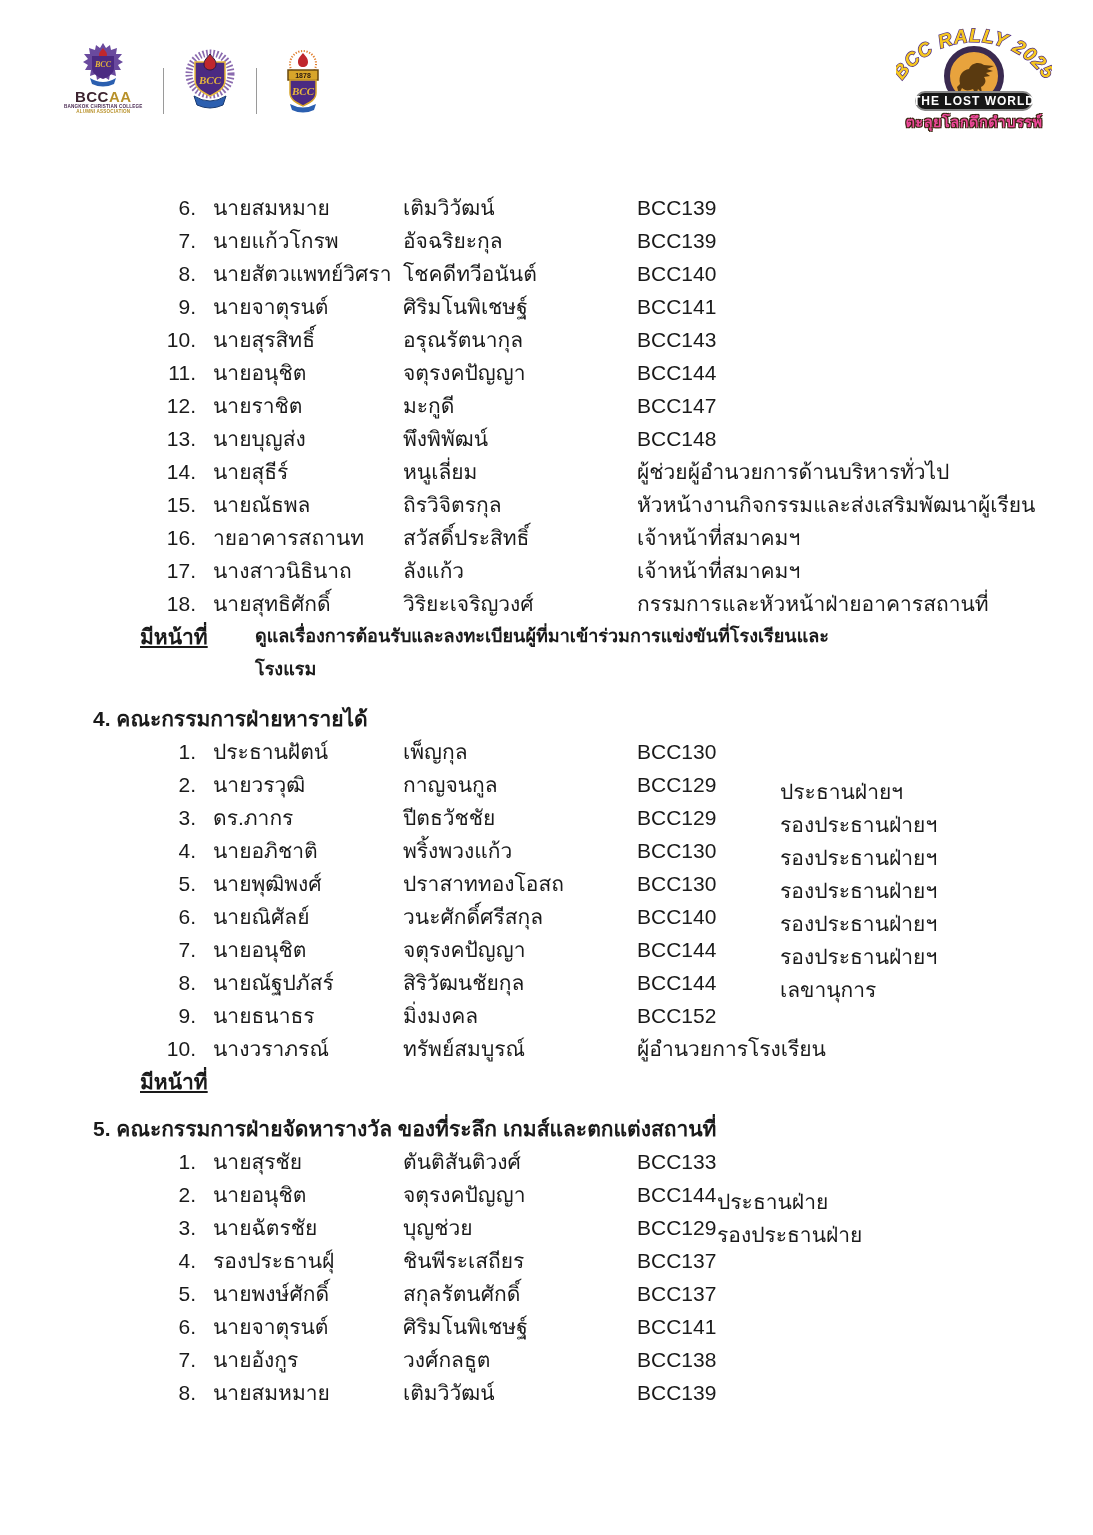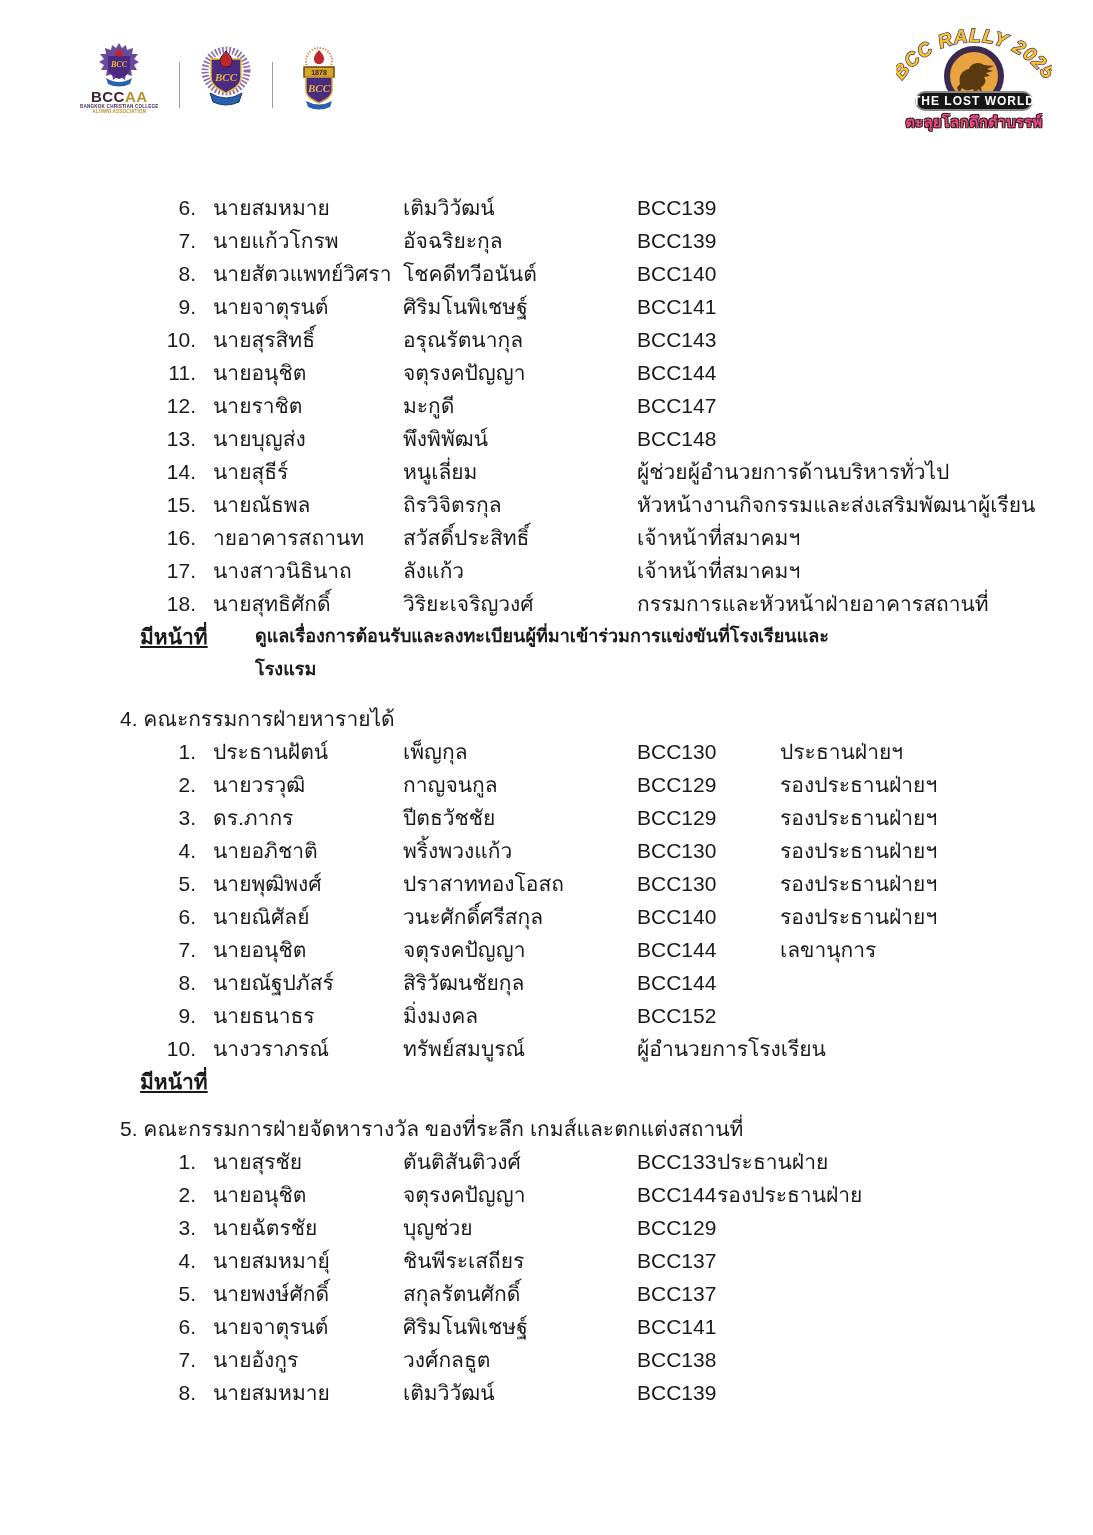--- a/index.html
+++ b/index.html
@@ -2,45 +2,45 @@
 <html><head>
 <meta charset="utf-8">
 <style>
   html,body{margin:0;padding:0;background:#e8e8e8;}
   .page{
     position:relative;width:1093px;height:1535px;background:#ffffff;
     font-family:"Liberation Sans","DejaVu Sans",sans-serif;color:#1a1a1a;
     overflow:hidden;margin:0 auto;
   }
   
-  .logos{position:absolute;top:42px;left:80px;display:flex;align-items:center;}
+  .logos{position:absolute;top:42px;left:64px;display:flex;align-items:flex-end;}
   .logo-block{display:flex;flex-direction:column;align-items:center;}
   .vline{width:1px;height:46px;background:#9a9a9a;margin:14px 20px 0 20px;}
   .bccaa-word{font-size:15px;font-weight:bold;letter-spacing:.5px;line-height:14px;margin-top:2px;}
   .bccaa-word .p1{color:#3d2430;}
   .bccaa-word .p2{color:#b8912a;}
   .bccaa-cap{font-size:4.6px;line-height:5px;letter-spacing:.2px;text-align:center;white-space:nowrap;}
   .cap1{color:#4a2a52;font-weight:bold;}
   .cap2{color:#b8912a;font-weight:bold;}
   .rally{position:absolute;left:896px;top:24px;width:156px;text-align:center;}
   .rally-sub{
     margin-top:-10px;font-size:14.5px;font-weight:bold;color:#ec4899;letter-spacing:.5px;
     text-shadow:1px 1px 0 #3a2410,-1px 1px 0 #3a2410,1px -1px 0 #3a2410,-1px -1px 0 #3a2410;
     white-space:nowrap;
   }
   
   .section{position:absolute;left:0;width:1093px;}
-  .sec-title{font-size:21px;line-height:33px;height:33px;font-weight:normal;padding-left:120px;white-space:nowrap;}
+  .sec-title{font-size:21px;line-height:33px;height:33px;font-weight:bold;padding-left:93px;white-space:nowrap;}
   .row{position:relative;height:33px;}
   .cell{position:absolute;top:0;white-space:nowrap;font-size:21px;line-height:33px;}
   .c-no{left:158px;width:38px;text-align:right;}
   .c-name{left:213px;}
   .c-surname{left:403px;}
   .c-col3{left:593px;margin-left:44px;}
-  .c-col4{left:780px;}
+  .c-col4{left:780px;margin-top:40px;}
   .sec-5 .c-col4{left:717px;text-align:center;}
   .duty-row{position:relative;height:33px;}
   .duty-label{position:absolute;left:140px;top:0;font-size:21px;line-height:33px;font-weight:bold;text-decoration:underline;white-space:nowrap;}
   .duty-text{position:absolute;left:255px;top:0;font-size:18px;line-height:33px;font-weight:bold;white-space:nowrap;}
   #sec-0{top:191px;}
   #sec-1{top:702px;}
   #sec-2{top:1112px;}
 </style>
 </head>
 <body>
@@ -283,21 +283,21 @@
           <span class="cell c-col4">รองประธานฝ่าย</span>
         </div>
         <div class="row">
           <span class="cell c-no">3.</span>
           <span class="cell c-name">นายฉัตรชัย</span>
           <span class="cell c-surname">บุญช่วย</span>
           <span class="cell c-col3">BCC129</span>
         </div>
         <div class="row">
           <span class="cell c-no">4.</span>
-          <span class="cell c-name">นายสมหมายุ์</span>
+          <span class="cell c-name">รองประธานฝุ์</span>
           <span class="cell c-surname">ชินพีระเสถียร</span>
           <span class="cell c-col3">BCC137</span>
         </div>
         <div class="row">
           <span class="cell c-no">5.</span>
           <span class="cell c-name">นายพงษ์ศักดิ์</span>
           <span class="cell c-surname">สกุลรัตนศักดิ์</span>
           <span class="cell c-col3">BCC137</span>
         </div>
         <div class="row">

